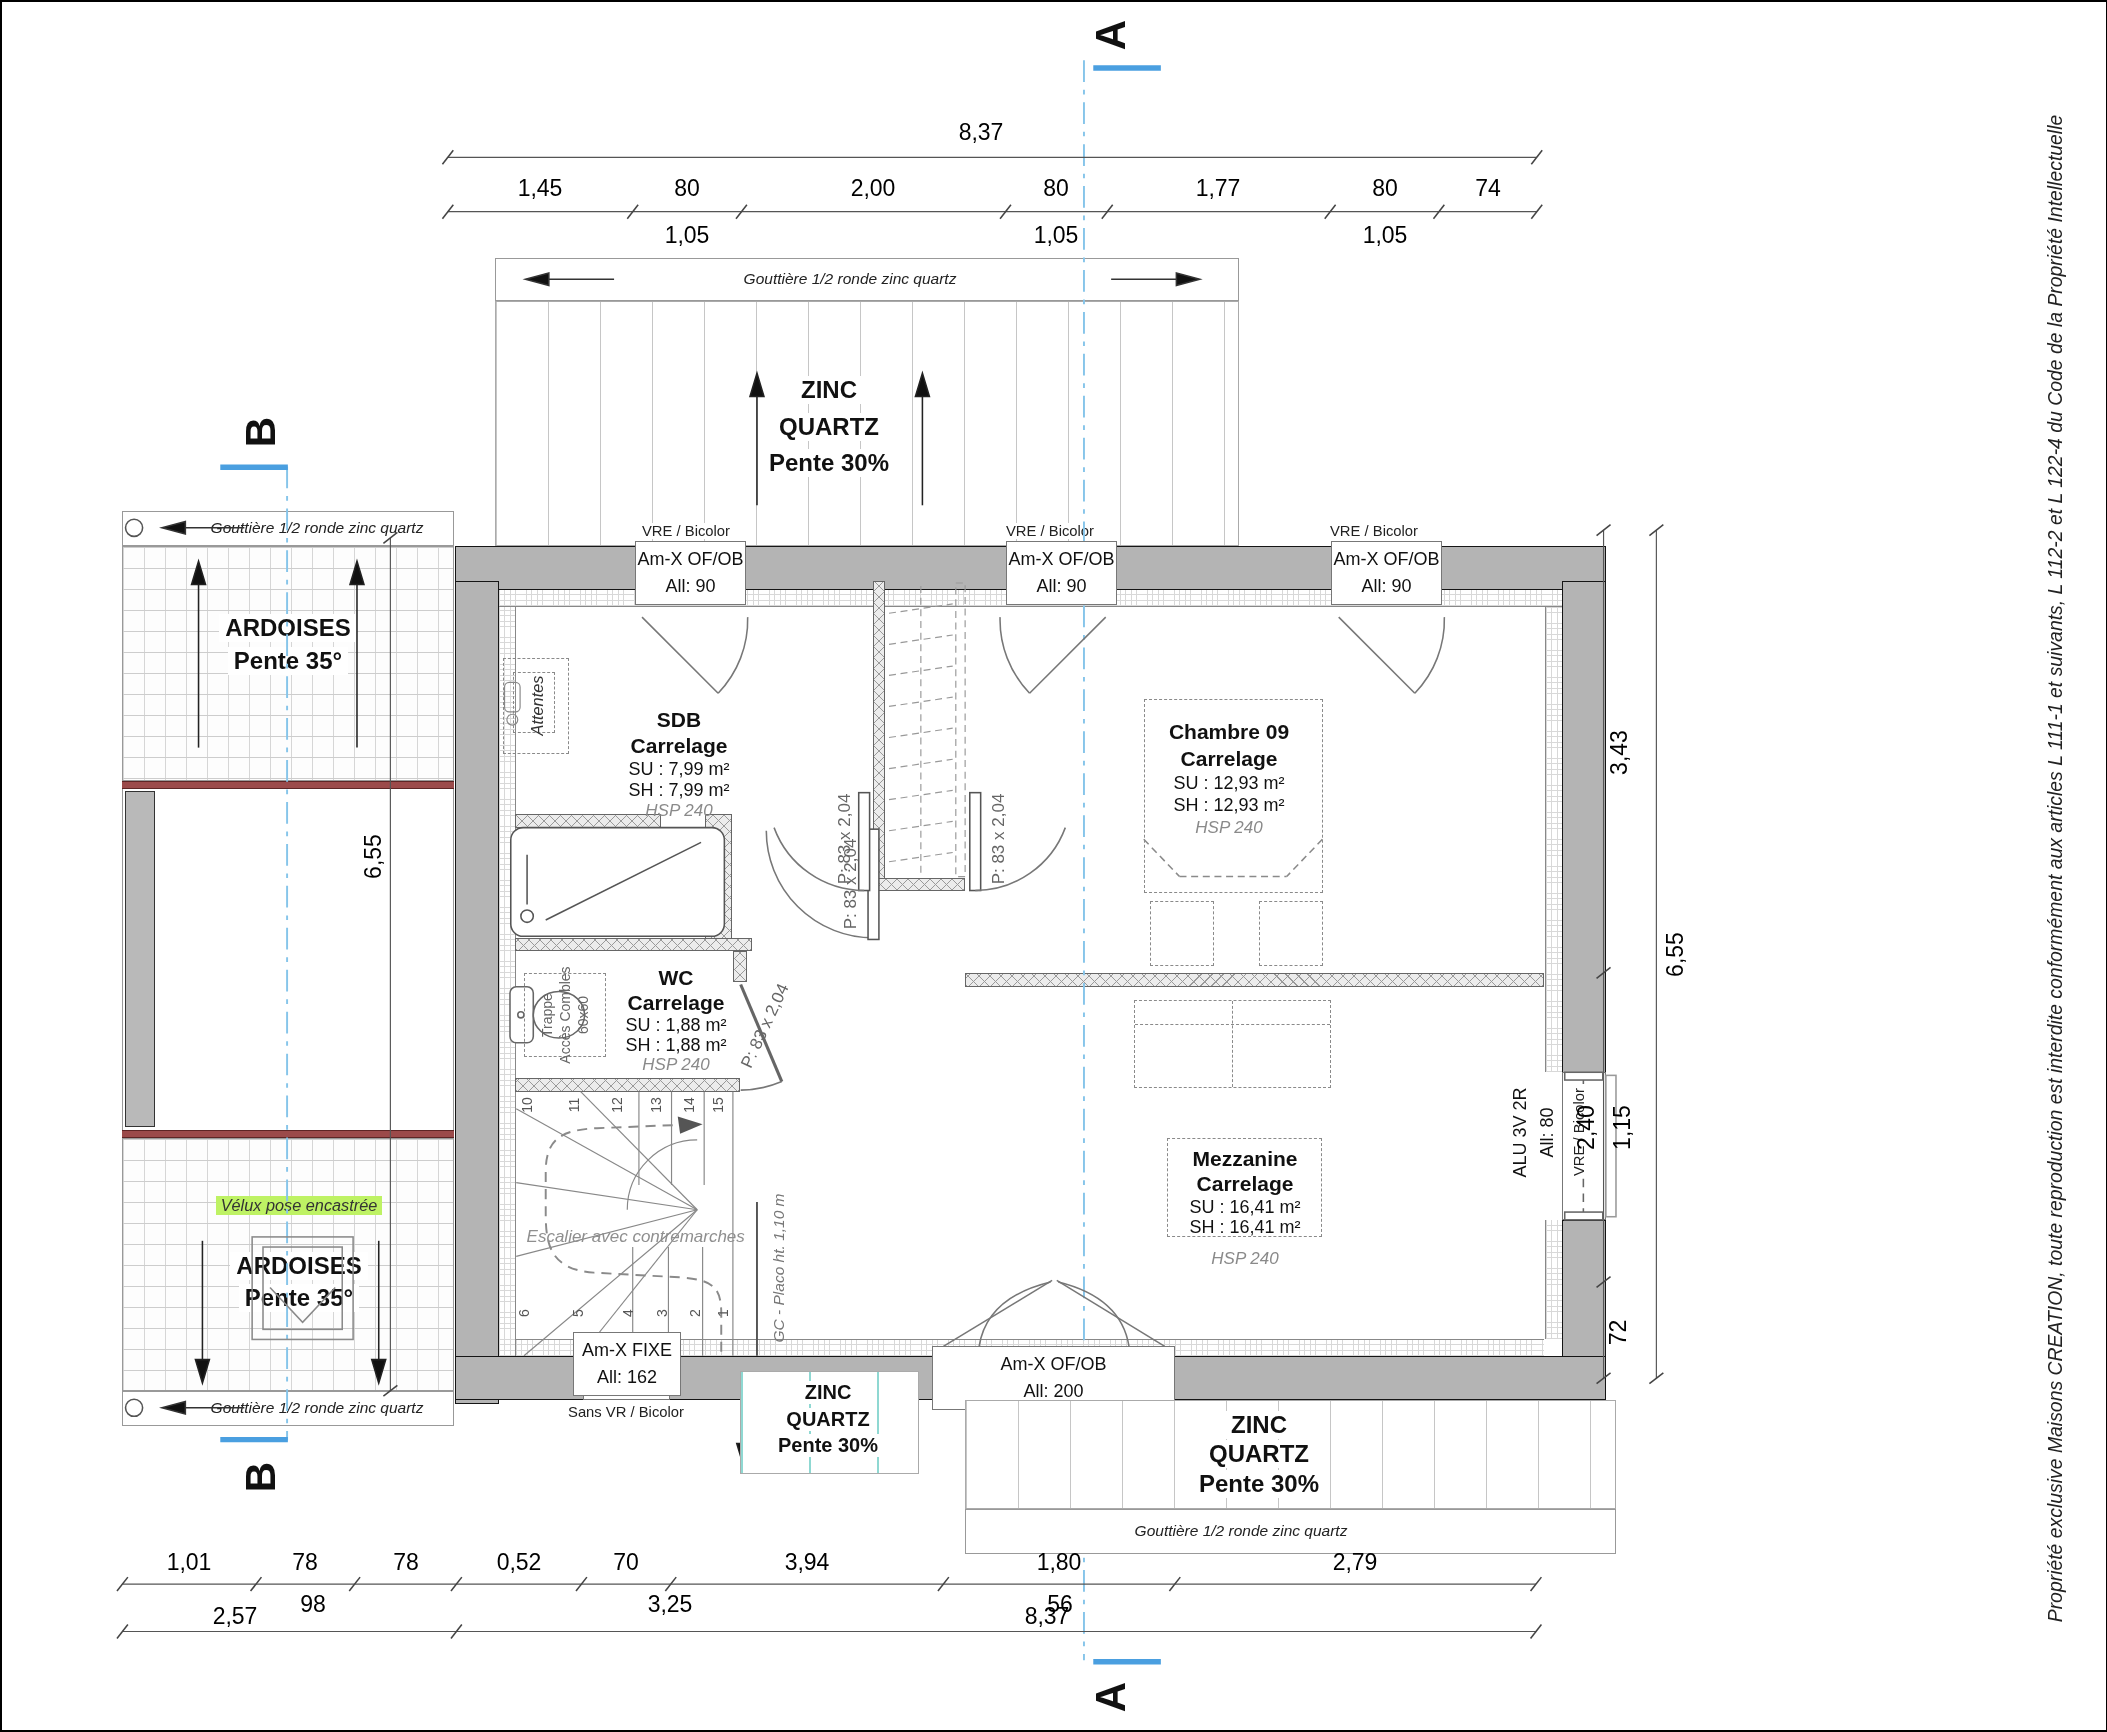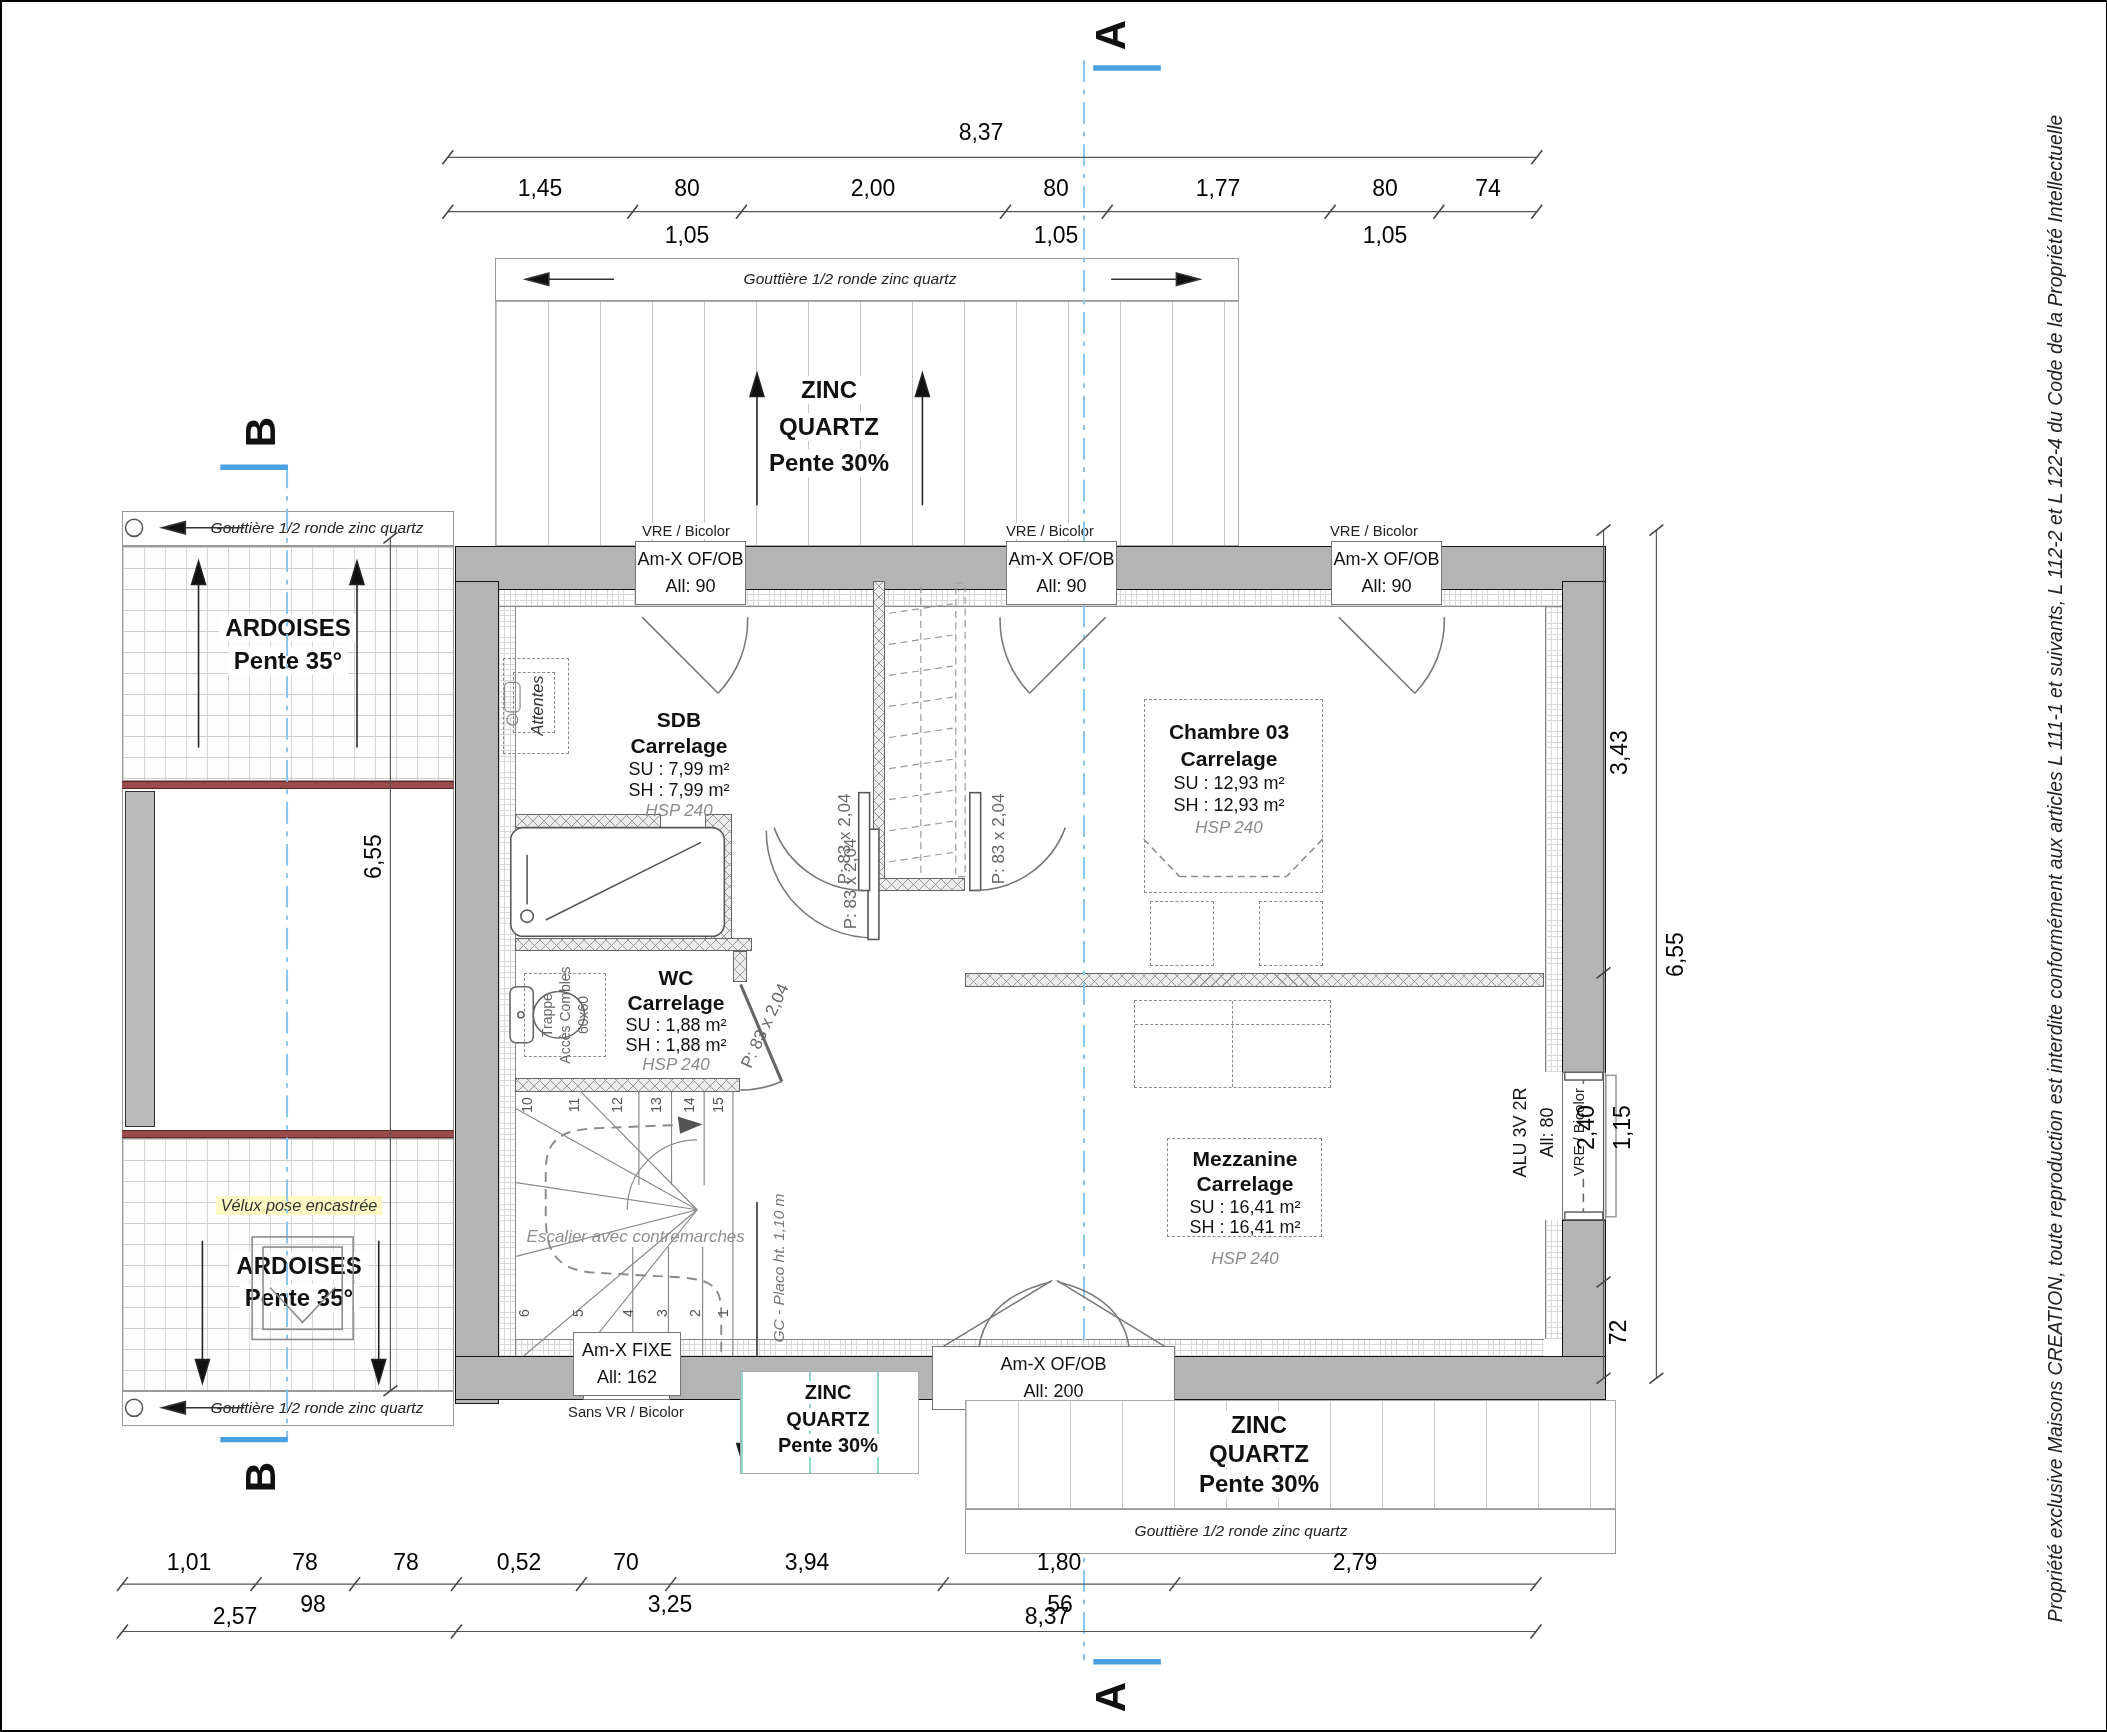--- a/index.html
+++ b/index.html
@@ -63,21 +63,21 @@
     </div>
   <div class="pin roofttl" style="left:286px;top:659px;">
       <span>Pente 35°</span>
     </div>
   <div class="abs redband" style="left:120px;top:779px;width:332px;height:7.8px;"></div>
   <div class="abs" style="left:120px;top:787px;width:332px;height:341px;background:#fff;border-left:0.8px solid #999;border-right:0.8px solid #999;"></div>
   <div class="abs graybar" style="left:123px;top:789px;width:29.5px;height:336px;"></div>
   <div class="abs redband" style="left:120px;top:1128px;width:332px;height:7.8px;"></div>
   <div class="abs slate" style="left:120px;top:1136px;width:332px;height:253px;"></div>
   <div class="pin note-i" style="left:297px;top:1203px;">
-      <span style="background:#fef9c3;padding:0 4.7px;">Vélux pose encastrée</span>
+      <span style="background:#bef264;padding:0 4.7px;">Vélux pose encastrée</span>
     </div>
   <div class="pin roofttl" style="left:297px;top:1264px;">
       <span>ARDOISES</span>
     </div>
   <div class="pin roofttl" style="left:297px;top:1296px;">
       <span>Pente 35°</span>
     </div>
   <div class="abs strip" style="left:120px;top:1389px;width:332px;height:35px;"></div>
   <div class="pin gutter-t" style="left:315px;top:1406px;">
       <span>Gouttière 1/2 ronde zinc quartz</span>
@@ -387,21 +387,21 @@
       <span>SH : 1,88 m²</span>
     </div>
   <div class="pin hsp" style="left:674px;top:1063px;">
       <span>HSP 240</span>
     </div>
 
   <div class="abs dashedbox" style="left:1142px;top:697px;width:179px;height:194px;"></div>
   <div class="abs dashedbox" style="left:1148px;top:899px;width:64px;height:65px;"></div>
   <div class="abs dashedbox" style="left:1257px;top:899px;width:64px;height:65px;"></div>
   <div class="pin rmttl" style="left:1227px;top:730px;">
-      <span>Chambre 03</span>
+      <span>Chambre 09</span>
     </div>
   <div class="pin rmttl" style="left:1227px;top:757px;">
       <span>Carrelage</span>
     </div>
   <div class="pin rmtxt" style="left:1227px;top:781px;">
       <span>SU : 12,93 m²</span>
     </div>
   <div class="pin rmtxt" style="left:1227px;top:803px;">
       <span>SH : 12,93 m²</span>
     </div>

